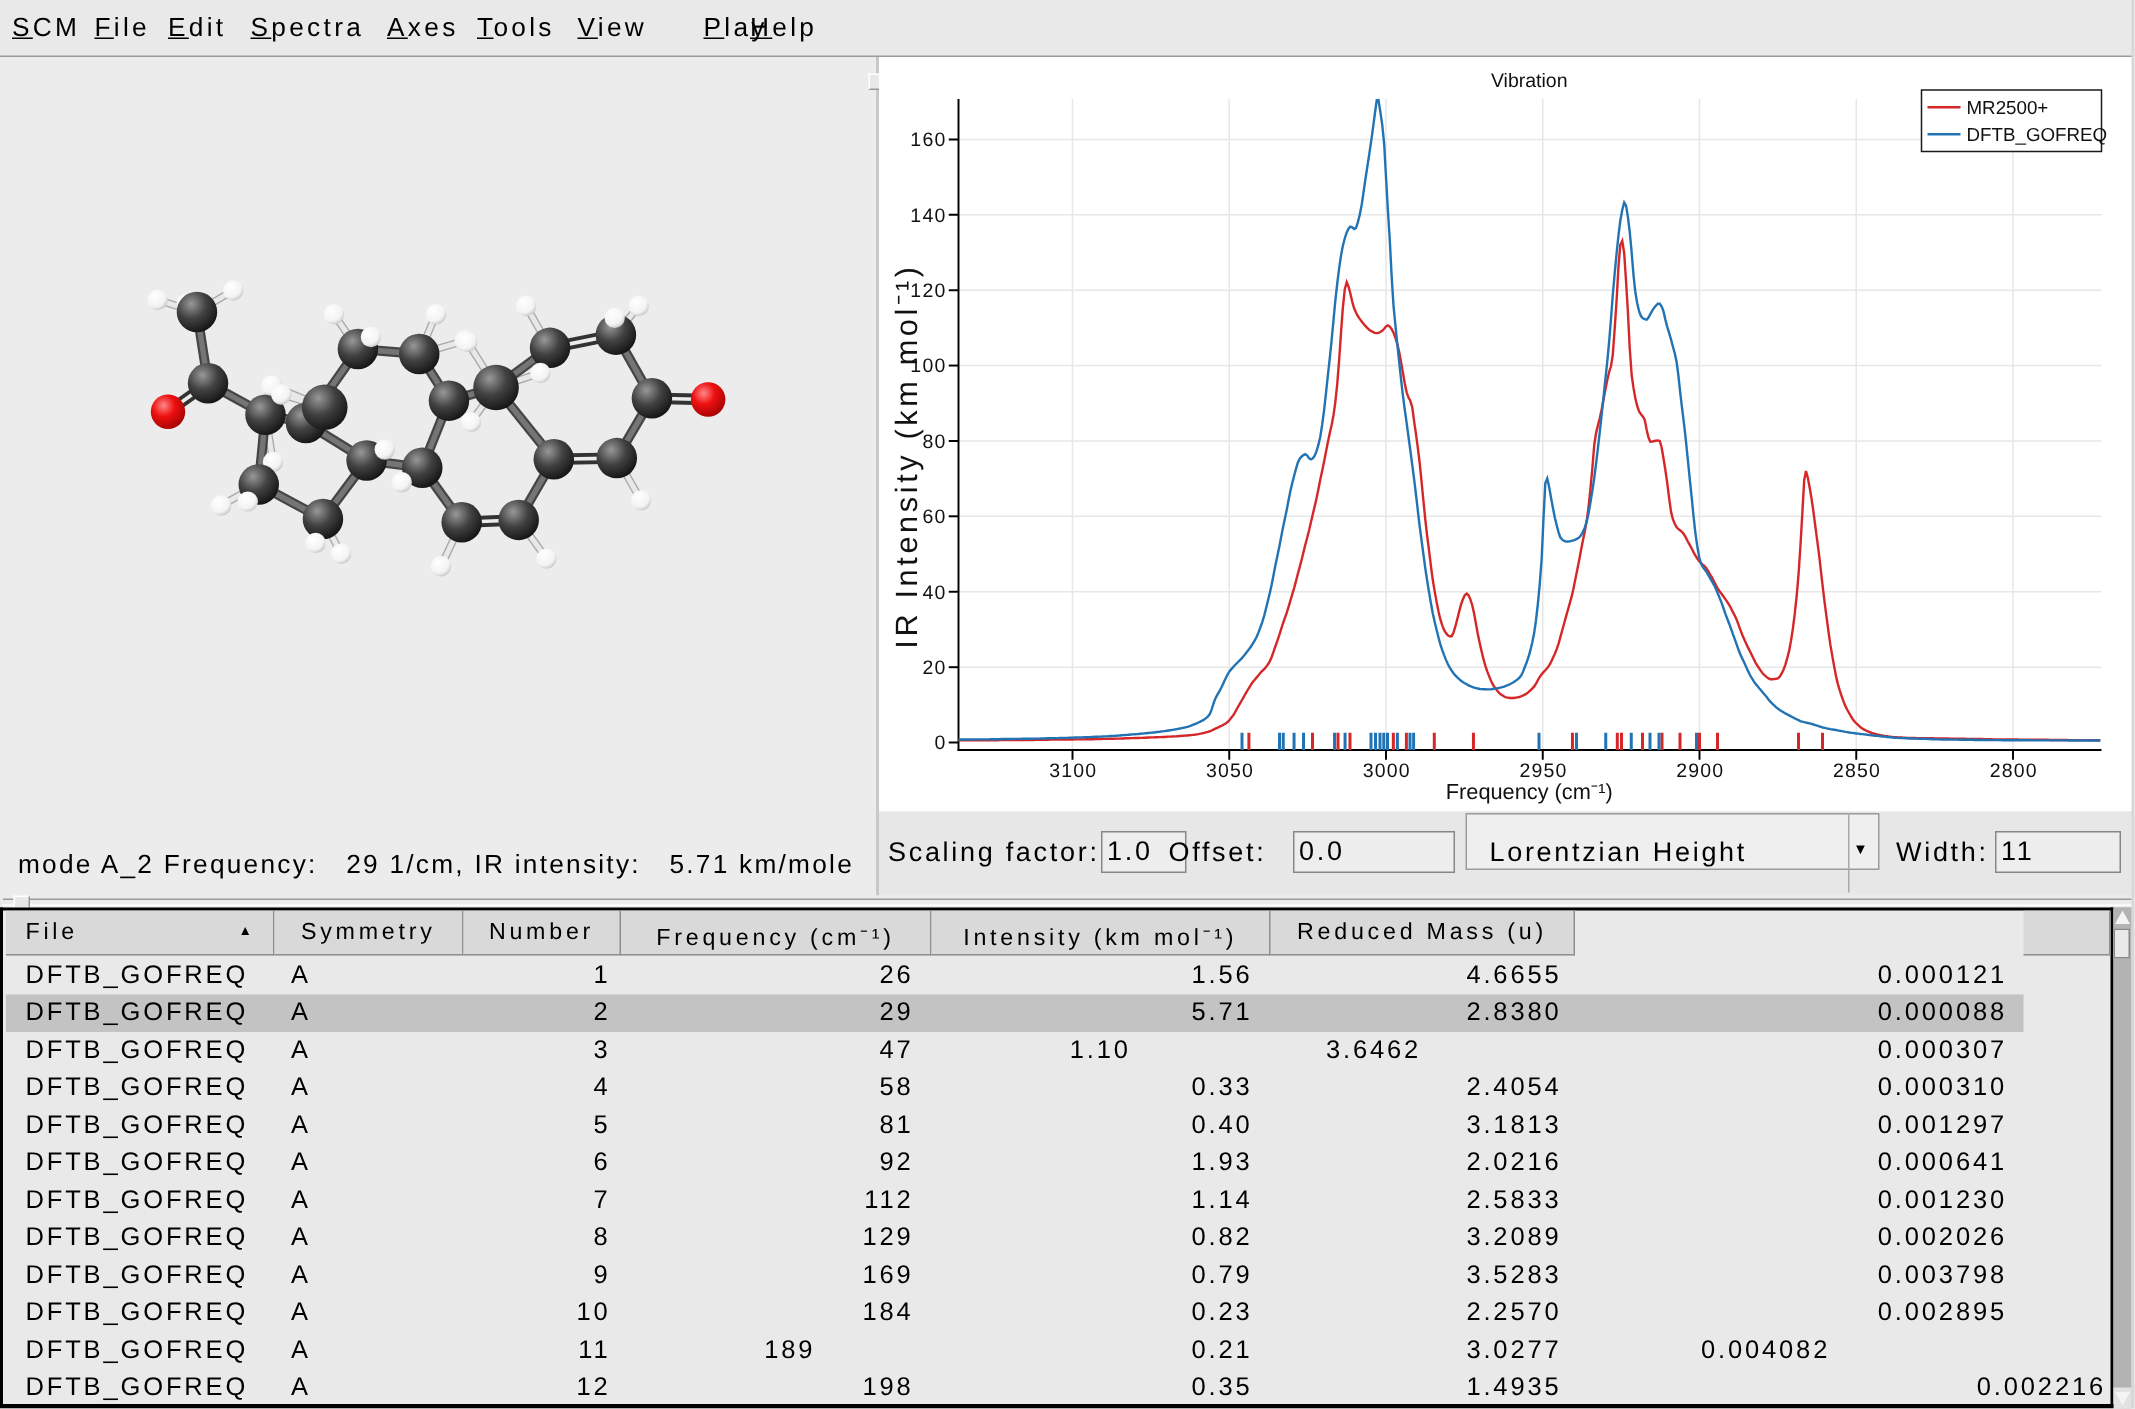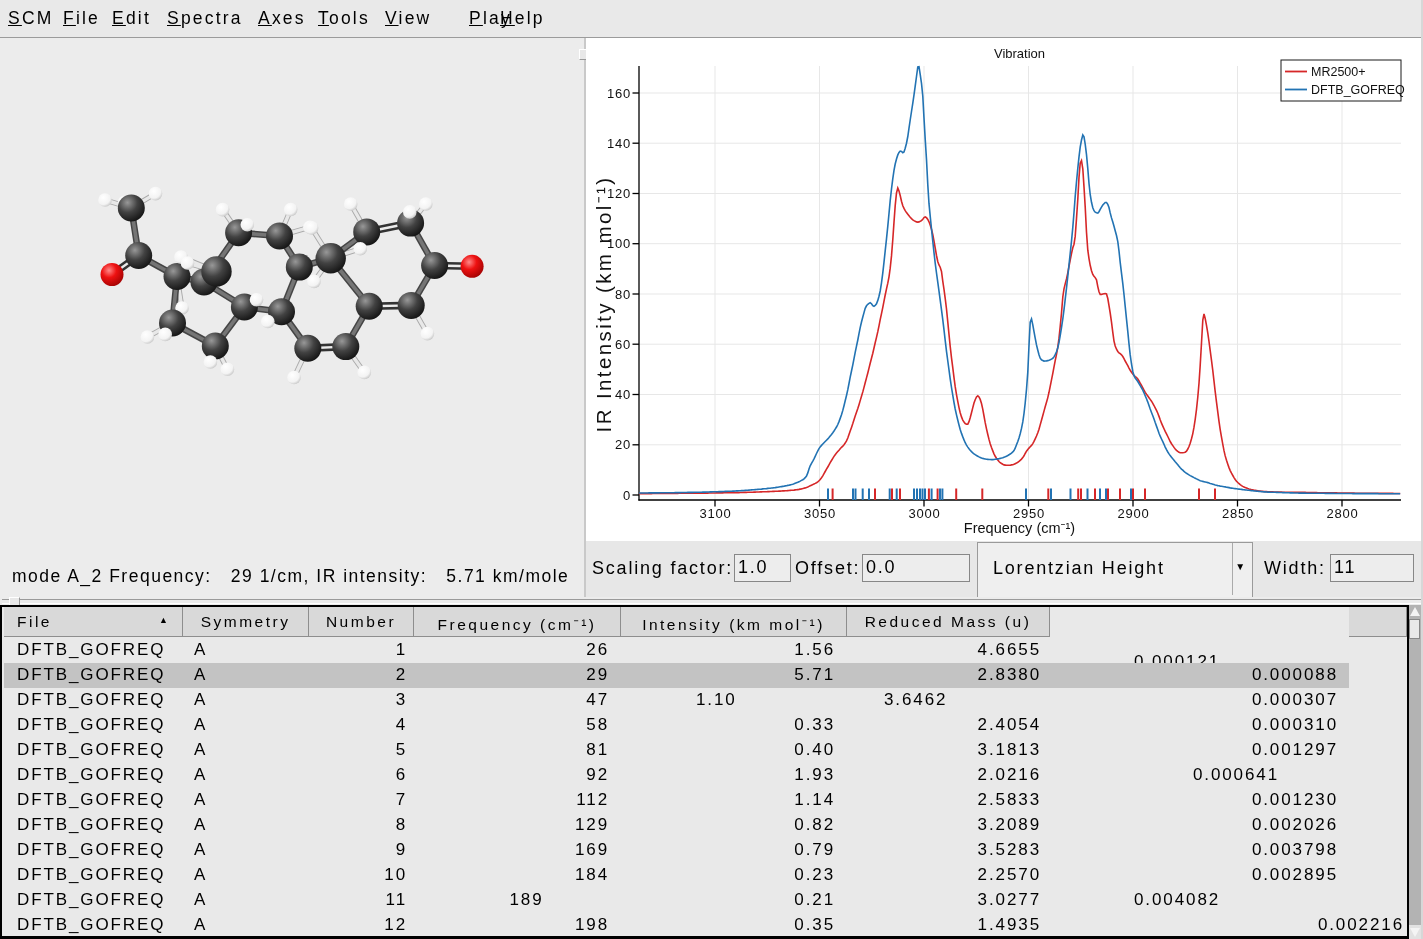--- a/index.html
+++ b/index.html
@@ -283,23 +283,23 @@
 <path d="M53.0 455.0 L54.2 455.0 L55.5 455.0 L56.8 455.0 L58.0 455.0 L59.2 455.0 L60.5 455.0 L61.8 455.0 L63.0 454.9 L64.2 454.9 L65.5 454.9 L66.8 454.9 L68.0 454.9 L69.2 454.9 L70.5 454.9 L71.8 454.9 L73.0 454.9 L74.2 454.8 L75.5 454.8 L76.8 454.8 L78.0 454.8 L79.2 454.8 L80.5 454.8 L81.8 454.7 L83.0 454.7 L84.2 454.7 L85.5 454.7 L86.8 454.7 L88.0 454.7 L89.2 454.6 L90.5 454.6 L91.8 454.6 L93.0 454.6 L94.2 454.6 L95.5 454.5 L96.8 454.5 L98.0 454.5 L99.2 454.5 L100.5 454.5 L101.8 454.4 L103.0 454.4 L104.2 454.4 L105.5 454.4 L106.8 454.4 L108.0 454.3 L109.2 454.3 L110.5 454.3 L111.8 454.2 L113.0 454.2 L114.2 454.2 L115.5 454.2 L116.8 454.1 L118.0 454.1 L119.2 454.1 L120.5 454.0 L121.8 454.0 L123.0 454.0 L124.2 453.9 L125.5 453.9 L126.8 453.8 L128.0 453.8 L129.2 453.8 L130.5 453.7 L131.8 453.7 L133.0 453.6 L134.2 453.6 L135.5 453.6 L136.8 453.5 L138.0 453.5 L139.2 453.4 L140.5 453.4 L141.8 453.3 L143.0 453.3 L144.2 453.2 L145.5 453.2 L146.8 453.1 L148.0 453.1 L149.2 453.0 L150.5 452.9 L151.8 452.9 L153.0 452.8 L154.2 452.7 L155.5 452.6 L156.8 452.6 L158.0 452.5 L159.2 452.4 L160.5 452.3 L161.8 452.2 L163.0 452.1 L164.2 452.0 L165.5 451.9 L166.8 451.8 L168.0 451.7 L169.2 451.6 L170.5 451.5 L171.8 451.4 L173.0 451.3 L174.2 451.2 L175.5 451.1 L176.8 450.9 L178.0 450.8 L179.2 450.7 L180.5 450.6 L181.8 450.4 L183.0 450.3 L184.2 450.2 L185.5 450.0 L186.8 449.9 L188.0 449.7 L189.2 449.6 L190.5 449.4 L191.8 449.2 L193.0 449.0 L194.2 448.8 L195.5 448.6 L196.8 448.4 L198.0 448.2 L199.2 447.9 L200.5 447.7 L201.8 447.4 L203.0 447.2 L204.2 446.9 L205.5 446.6 L206.8 446.2 L208.0 445.8 L209.2 445.3 L210.5 444.8 L211.8 444.3 L213.0 443.7 L214.2 443.1 L215.5 442.4 L216.8 441.7 L218.0 440.8 L219.2 439.7 L220.5 438.1 L221.8 434.9 L223.0 431.0 L224.2 427.8 L225.5 425.3 L226.8 423.1 L228.0 420.8 L229.2 418.3 L230.5 415.5 L231.8 412.8 L233.0 410.6 L234.2 408.9 L235.5 407.4 L236.8 406.0 L238.0 404.7 L239.2 403.5 L240.5 402.2 L241.8 400.9 L243.0 399.5 L244.2 398.0 L245.5 396.4 L246.8 394.7 L248.0 393.0 L249.2 391.1 L250.5 389.0 L251.8 386.5 L253.0 383.6 L254.2 380.4 L255.5 376.7 L256.8 372.4 L258.0 367.7 L259.2 362.8 L260.5 357.5 L261.8 351.7 L263.0 345.5 L264.2 339.2 L265.5 333.0 L266.8 326.9 L268.0 320.6 L269.2 314.3 L270.5 308.2 L271.8 302.0 L273.0 295.7 L274.2 289.6 L275.5 284.0 L276.8 279.0 L278.0 274.6 L279.2 270.4 L280.5 267.8 L281.8 266.3 L283.0 265.4 L284.2 264.8 L285.5 265.7 L286.8 267.6 L288.0 268.3 L289.2 267.5 L290.5 265.8 L291.8 262.4 L293.0 258.3 L294.2 253.0 L295.5 244.8 L296.8 234.9 L298.0 224.1 L299.2 212.8 L300.5 200.9 L301.8 188.2 L303.0 175.5 L304.2 162.6 L305.5 151.0 L306.8 140.6 L308.0 132.4 L309.2 126.0 L310.5 121.0 L311.8 116.9 L313.0 114.5 L314.2 113.1 L315.5 113.5 L316.8 114.7 L318.0 114.0 L319.2 110.2 L320.5 105.2 L321.8 98.5 L323.0 90.2 L324.2 82.0 L325.5 73.5 L326.8 65.1 L328.0 56.9 L329.2 48.2 L330.5 38.5 L331.8 28.9 L333.0 28.7 L334.2 36.4 L335.5 45.3 L336.8 58.2 L338.0 80.1 L339.2 101.1 L340.5 121.6 L341.8 146.9 L343.0 165.7 L344.2 178.1 L345.5 191.0 L346.8 203.4 L348.0 214.6 L349.2 225.1 L350.5 235.0 L351.8 244.3 L353.0 253.2 L354.2 262.1 L355.5 271.9 L356.8 281.9 L358.0 291.8 L359.2 302.3 L360.5 313.3 L361.8 323.0 L363.0 331.9 L364.2 340.9 L365.5 349.5 L366.8 357.4 L368.0 364.5 L369.2 371.0 L370.5 376.8 L371.8 382.2 L373.0 387.0 L374.2 391.4 L375.5 395.4 L376.8 398.9 L378.0 401.9 L379.2 404.7 L380.5 407.1 L381.8 409.1 L383.0 410.8 L384.2 412.3 L385.5 413.6 L386.8 414.8 L388.0 415.8 L389.2 416.7 L390.5 417.5 L391.8 418.2 L393.0 418.9 L394.2 419.4 L395.5 420.0 L396.8 420.4 L398.0 420.7 L399.2 421.0 L400.5 421.3 L401.8 421.4 L403.0 421.5 L404.2 421.5 L405.5 421.6 L406.8 421.6 L408.0 421.5 L409.2 421.3 L410.5 421.1 L411.8 420.9 L413.0 420.7 L414.2 420.4 L415.5 420.1 L416.8 419.7 L418.0 419.2 L419.2 418.8 L420.5 418.2 L421.8 417.5 L423.0 416.8 L424.2 416.0 L425.5 415.1 L426.8 413.9 L428.0 412.5 L429.2 410.2 L430.5 406.8 L431.8 403.5 L433.0 400.0 L434.2 395.8 L435.5 390.4 L436.8 383.9 L438.0 375.5 L439.2 365.0 L440.5 351.4 L441.8 334.1 L443.0 307.5 L444.2 284.1 L445.5 281.0 L446.8 286.9 L448.0 293.7 L449.2 300.2 L450.5 306.9 L451.8 312.2 L453.0 316.7 L454.2 320.2 L455.5 321.8 L456.8 322.6 L458.0 323.1 L459.2 323.0 L460.5 322.9 L461.8 322.6 L463.0 322.3 L464.2 321.8 L465.5 321.1 L466.8 320.3 L468.0 318.9 L469.2 316.7 L470.5 313.8 L471.8 309.8 L473.0 304.4 L474.2 297.5 L475.5 289.5 L476.8 281.0 L478.0 271.6 L479.2 261.4 L480.5 250.1 L481.8 238.2 L483.0 226.9 L484.2 215.5 L485.5 203.1 L486.8 189.3 L488.0 174.5 L489.2 158.5 L490.5 143.8 L491.8 130.3 L493.0 118.8 L494.2 109.2 L495.5 102.0 L496.8 97.0 L498.0 98.9 L499.2 106.1 L500.5 116.7 L501.8 130.6 L503.0 145.5 L504.2 156.5 L505.5 164.3 L506.8 169.8 L508.0 172.7 L509.2 174.2 L510.5 174.8 L511.8 175.1 L513.0 173.7 L514.2 171.4 L515.5 169.1 L516.8 167.1 L518.0 165.7 L519.2 164.5 L520.5 164.5 L521.8 166.4 L523.0 169.5 L524.2 174.9 L525.5 179.9 L526.8 184.1 L528.0 188.3 L529.2 192.8 L530.5 197.5 L531.8 203.7 L533.0 213.0 L534.2 224.3 L535.5 235.1 L536.8 245.6 L538.0 256.5 L539.2 268.3 L540.5 281.2 L541.8 293.6 L543.0 305.9 L544.2 316.9 L545.5 326.0 L546.8 333.5 L548.0 337.6 L549.2 340.0 L550.5 341.7 L551.8 343.5 L553.0 345.6 L554.2 347.7 L555.5 349.9 L556.8 352.2 L558.0 354.8 L559.2 357.7 L560.5 360.8 L561.8 364.1 L563.0 367.5 L564.2 371.1 L565.5 374.5 L566.8 377.8 L568.0 381.1 L569.2 384.6 L570.5 388.1 L571.8 391.8 L573.0 395.2 L574.2 398.2 L575.5 401.0 L576.8 403.7 L578.0 406.3 L579.2 409.1 L580.5 411.7 L581.8 414.0 L583.0 415.9 L584.2 417.6 L585.5 419.2 L586.8 420.8 L588.0 422.2 L589.2 423.7 L590.5 425.2 L591.8 426.7 L593.0 428.3 L594.2 429.8 L595.5 431.1 L596.8 432.2 L598.0 433.4 L599.2 434.4 L600.5 435.3 L601.8 436.1 L603.0 436.9 L604.2 437.6 L605.5 438.3 L606.8 438.9 L608.0 439.6 L609.2 440.2 L610.5 440.9 L611.8 441.5 L613.0 442.1 L614.2 442.7 L615.5 443.1 L616.8 443.4 L618.0 443.7 L619.2 444.0 L620.5 444.3 L621.8 444.6 L623.0 445.0 L624.2 445.4 L625.5 445.8 L626.8 446.2 L628.0 446.6 L629.2 447.0 L630.5 447.3 L631.8 447.6 L633.0 447.8 L634.2 448.1 L635.5 448.3 L636.8 448.5 L638.0 448.7 L639.2 448.9 L640.5 449.2 L641.8 449.4 L643.0 449.6 L644.2 449.9 L645.5 450.1 L646.8 450.3 L648.0 450.5 L649.2 450.6 L650.5 450.8 L651.8 451.0 L653.0 451.1 L654.2 451.3 L655.5 451.4 L656.8 451.6 L658.0 451.7 L659.2 451.9 L660.5 452.0 L661.8 452.2 L663.0 452.3 L664.2 452.5 L665.5 452.6 L666.8 452.7 L668.0 452.9 L669.2 453.0 L670.5 453.1 L671.8 453.3 L673.0 453.4 L674.2 453.5 L675.5 453.6 L676.8 453.8 L678.0 453.9 L679.2 453.9 L680.5 454.0 L681.8 454.1 L683.0 454.1 L684.2 454.2 L685.5 454.2 L686.8 454.3 L688.0 454.3 L689.2 454.3 L690.5 454.4 L691.8 454.4 L693.0 454.5 L694.2 454.5 L695.5 454.5 L696.8 454.6 L698.0 454.6 L699.2 454.7 L700.5 454.7 L701.8 454.8 L703.0 454.8 L704.2 454.9 L705.5 454.9 L706.8 454.9 L708.0 455.0 L709.2 455.0 L710.5 455.0 L711.8 455.0 L713.0 455.1 L714.2 455.1 L715.5 455.1 L716.8 455.1 L718.0 455.1 L719.2 455.1 L720.5 455.2 L721.8 455.2 L723.0 455.2 L724.2 455.2 L725.5 455.2 L726.8 455.2 L728.0 455.2 L729.2 455.2 L730.5 455.3 L731.8 455.3 L733.0 455.3 L734.2 455.3 L735.5 455.3 L736.8 455.3 L738.0 455.3 L739.2 455.4 L740.5 455.4 L741.8 455.4 L743.0 455.4 L744.2 455.4 L745.5 455.4 L746.8 455.4 L748.0 455.4 L749.2 455.5 L750.5 455.5 L751.8 455.5 L753.0 455.5 L754.2 455.5 L755.5 455.5 L756.8 455.5 L758.0 455.5 L759.2 455.5 L760.5 455.5 L761.8 455.5 L763.0 455.5 L764.2 455.5 L765.5 455.5 L766.8 455.6 L768.0 455.6 L769.2 455.6 L770.5 455.6 L771.8 455.6 L773.0 455.6 L774.2 455.6 L775.5 455.6 L776.8 455.6 L778.0 455.6 L779.2 455.6 L780.5 455.6 L781.8 455.6 L783.0 455.6 L784.2 455.6 L785.5 455.6 L786.8 455.6 L788.0 455.6 L789.2 455.6 L790.5 455.6 L791.8 455.6 L793.0 455.7 L794.2 455.7 L795.5 455.7 L796.8 455.7 L798.0 455.7 L799.2 455.7 L800.5 455.7 L801.8 455.7 L803.0 455.7 L804.2 455.7 L805.5 455.7 L806.8 455.7 L808.0 455.7 L809.2 455.7 L810.5 455.7 L811.8 455.7 L813.0 455.7 L814.2 455.7" fill="none" stroke="#2273b3" stroke-width="1.6"></path>
 <rect x="695" y="22" width="120" height="41" fill="#ffffff" stroke="#1a1a1a" stroke-width="1"></rect>
 <line x1="699" y1="33.5" x2="721" y2="33.5" stroke="#d62728" stroke-width="1.8"></line>
 <line x1="699" y1="51.5" x2="721" y2="51.5" stroke="#2273b3" stroke-width="1.8"></line>
 <text x="725" y="38" font-size="12.5" fill="#111">MR2500+</text>
 <text x="725" y="56" font-size="12.5" fill="#111">DFTB_GOFREQ</text>
 </svg>
 <div style="position:absolute;left:586px;top:541px;width:837px;height:56px;background:#e7e7e7;font-size:18px;letter-spacing:1.8px">
 <span style="position:absolute;left:6px;top:17px">Scaling factor:</span>
 <div style="position:absolute;left:148px;top:13px;width:57px;height:28px;background:#ededed;border:1px solid #878787;box-sizing:border-box;padding:2px 0 0 3px">1.0</div>
-<span style="position:absolute;left:209px;top:17px">Offset:</span>
+<span style="position:absolute;left:193px;top:17px">Offset:</span>
 <div style="position:absolute;left:276px;top:13px;width:108px;height:28px;background:#ededed;border:1px solid #878787;box-sizing:border-box;padding:2px 0 0 3px">0.0</div>
-<div style="position:absolute;left:391px;top:1px;width:276px;height:60px;background:#efefef;border:1px solid #9a9a9a;box-sizing:border-box">
+<div style="position:absolute;left:391px;top:1px;width:276px;height:38px;background:#efefef;border:1px solid #9a9a9a;box-sizing:border-box">
   <span style="position:absolute;left:15px;top:15px">Lorentzian Height</span>
   <div style="position:absolute;right:19px;top:0;width:1px;height:52px;background:#aaa"></div>
   <span style="position:absolute;right:5px;top:18px;font-size:10px">▼</span>
 </div>
 <span style="position:absolute;left:678px;top:17px">Width:</span>
 <div style="position:absolute;left:744px;top:13px;width:84px;height:28px;background:#ededed;border:1px solid #878787;box-sizing:border-box;padding:2px 0 0 3px">11</div>
 </div>
 <div style="position:absolute;left:0;top:597px;width:1423px;height:8px;background:#ececec">
     <div style="position:absolute;left:2px;top:2px;width:1419px;height:3px;border-top:1px solid #9a9a9a;border-bottom:1px solid #fff"></div>
 <div style="position:absolute;left:9px;top:0px;width:9px;height:8px;background:#e8e8e8;border:1px solid #999;border-top-color:#fff;border-left-color:#fff"></div>
@@ -325,37 +325,37 @@
       <div style="width:100%;text-align:center;margin-top:6px;font-size:15.5px;letter-spacing:2.5px">Intensity (km mol⁻¹)</div>
     </div>
     <div style="position:absolute;left:1347px;top:0px;width:57px;height:29px;background:#d9d9d9;border-right:1px solid #8e8e8e;border-bottom:1px solid #8e8e8e"></div>
     <div style="position:absolute;left:2px;top:31px;width:1345px;height:25px;">
 <span style="position:absolute;left:13px;top:2px">DFTB_GOFREQ</span>
 <span style="position:absolute;left:190px;top:2px">A</span>
 <span style="position:absolute;left:250px;top:2px;width:153px;text-align:right">1</span>
 <span style="position:absolute;left:440px;top:2px;width:165px;text-align:right">26</span>
 <span style="position:absolute;left:660px;top:2px;width:171px;text-align:right">1.56</span>
 <span style="position:absolute;left:880px;top:2px;width:157px;text-align:right">4.6655</span>
-<span style="position:absolute;left:1130px;top:14px;width:204px;text-align:left">0.000121</span>
+<span style="position:absolute;left:1130px;top:2px;width:204px;text-align:right">0.000121</span>
 </div>
     <div style="position:absolute;left:2px;top:56px;width:1345px;height:25px;background:#c3c3c3;">
 <span style="position:absolute;left:13px;top:2px">DFTB_GOFREQ</span>
 <span style="position:absolute;left:190px;top:2px">A</span>
 <span style="position:absolute;left:250px;top:2px;width:153px;text-align:right">2</span>
 <span style="position:absolute;left:440px;top:2px;width:165px;text-align:right">29</span>
 <span style="position:absolute;left:660px;top:2px;width:171px;text-align:right">5.71</span>
 <span style="position:absolute;left:880px;top:2px;width:157px;text-align:right">2.8380</span>
 <span style="position:absolute;left:1130px;top:2px;width:204px;text-align:right">0.000088</span>
 </div>
     <div style="position:absolute;left:2px;top:81px;width:1345px;height:25px;">
 <span style="position:absolute;left:13px;top:2px">DFTB_GOFREQ</span>
 <span style="position:absolute;left:190px;top:2px">A</span>
 <span style="position:absolute;left:250px;top:2px;width:153px;text-align:right">3</span>
 <span style="position:absolute;left:440px;top:2px;width:165px;text-align:right">47</span>
-<span style="position:absolute;left:692px;top:2px;width:171px;text-align:left">1.10</span>
+<span style="position:absolute;left:644px;top:2px;width:171px;text-align:center">1.10</span>
 <span style="position:absolute;left:880px;top:2px;width:157px;">3.6462</span>
 <span style="position:absolute;left:1130px;top:2px;width:204px;text-align:right">0.000307</span>
 </div>
     <div style="position:absolute;left:2px;top:106px;width:1345px;height:25px;">
 <span style="position:absolute;left:13px;top:2px">DFTB_GOFREQ</span>
 <span style="position:absolute;left:190px;top:2px">A</span>
 <span style="position:absolute;left:250px;top:2px;width:153px;text-align:right">4</span>
 <span style="position:absolute;left:440px;top:2px;width:165px;text-align:right">58</span>
 <span style="position:absolute;left:660px;top:2px;width:171px;text-align:right">0.33</span>
 <span style="position:absolute;left:880px;top:2px;width:157px;text-align:right">2.4054</span>
@@ -370,21 +370,21 @@
 <span style="position:absolute;left:880px;top:2px;width:157px;text-align:right">3.1813</span>
 <span style="position:absolute;left:1130px;top:2px;width:204px;text-align:right">0.001297</span>
 </div>
     <div style="position:absolute;left:2px;top:156px;width:1345px;height:25px;">
 <span style="position:absolute;left:13px;top:2px">DFTB_GOFREQ</span>
 <span style="position:absolute;left:190px;top:2px">A</span>
 <span style="position:absolute;left:250px;top:2px;width:153px;text-align:right">6</span>
 <span style="position:absolute;left:440px;top:2px;width:165px;text-align:right">92</span>
 <span style="position:absolute;left:660px;top:2px;width:171px;text-align:right">1.93</span>
 <span style="position:absolute;left:880px;top:2px;width:157px;text-align:right">2.0216</span>
-<span style="position:absolute;left:1130px;top:2px;width:204px;text-align:center">0.000641</span>
+<span style="position:absolute;left:1130px;top:2px;width:204px;text-align:right">0.000641</span>
 </div>
     <div style="position:absolute;left:2px;top:181px;width:1345px;height:25px;">
 <span style="position:absolute;left:13px;top:2px">DFTB_GOFREQ</span>
 <span style="position:absolute;left:190px;top:2px">A</span>
 <span style="position:absolute;left:250px;top:2px;width:153px;text-align:right">7</span>
 <span style="position:absolute;left:440px;top:2px;width:165px;text-align:right">112</span>
 <span style="position:absolute;left:660px;top:2px;width:171px;text-align:right">1.14</span>
 <span style="position:absolute;left:880px;top:2px;width:157px;text-align:right">2.5833</span>
 <span style="position:absolute;left:1130px;top:2px;width:204px;text-align:right">0.001230</span>
 </div>

